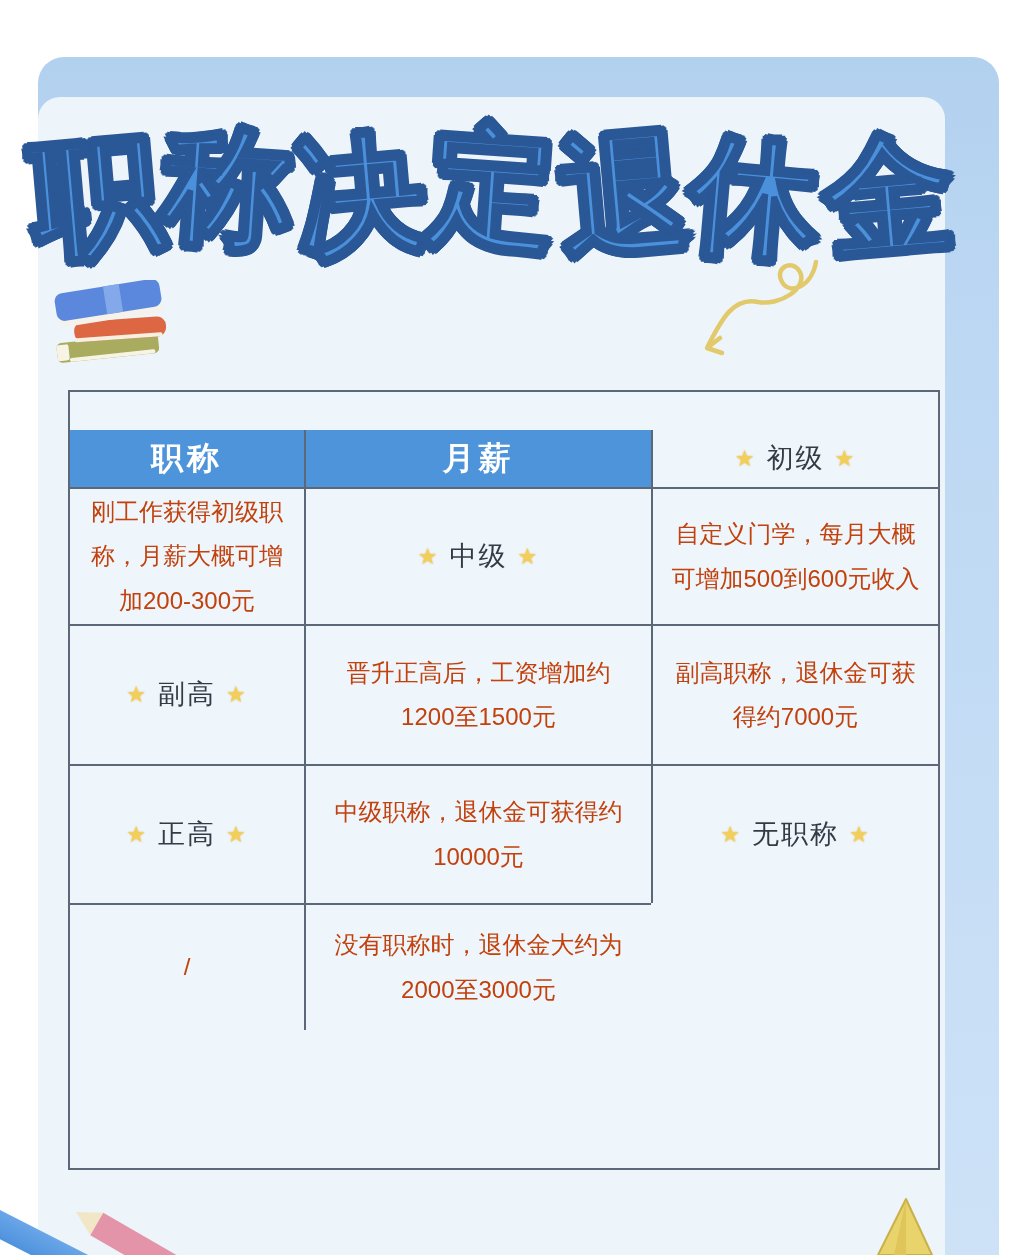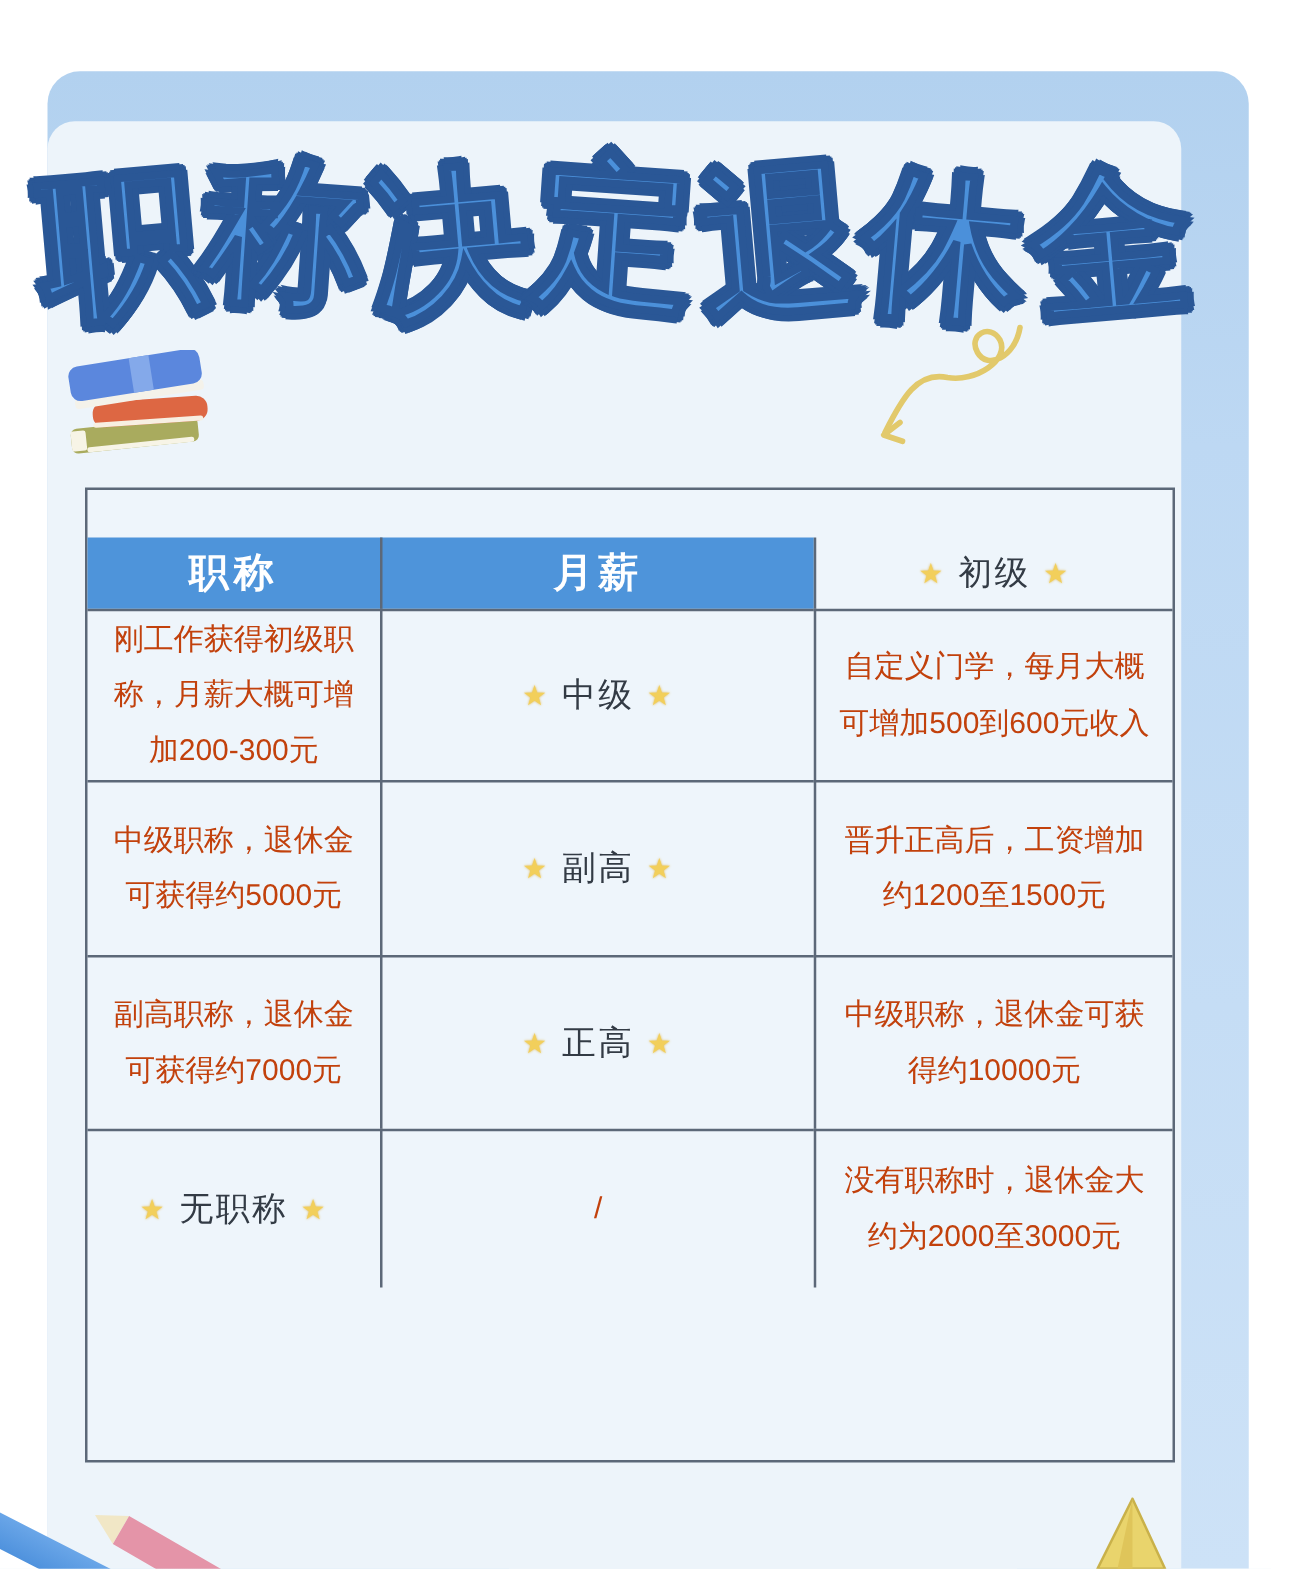--- a/index.html
+++ b/index.html
@@ -148,21 +148,20 @@
     <span class="star">★</span>
   </div>
   <div class="cell">刚工作获得初级职称，月薪大概可增加200-300元</div>
 
   <div class="cell ttl">
     <span class="star">★</span>
     <span>中级</span>
     <span class="star">★</span>
   </div>
   <div class="cell">自定义门学，每月大概可增加500到600元收入</div>
-  <div class="cell">中级职称，退休金可获得约5000元</div>
 
   <div class="cell ttl">
     <span class="star">★</span>
     <span>副高</span>
     <span class="star">★</span>
   </div>
   <div class="cell">晋升正高后，工资增加约1200至1500元</div>
   <div class="cell">副高职称，退休金可获得约7000元</div>
 
   <div class="cell ttl">

